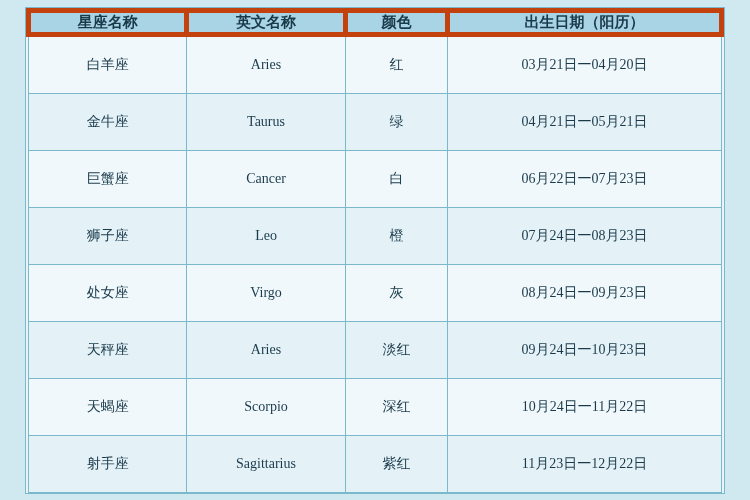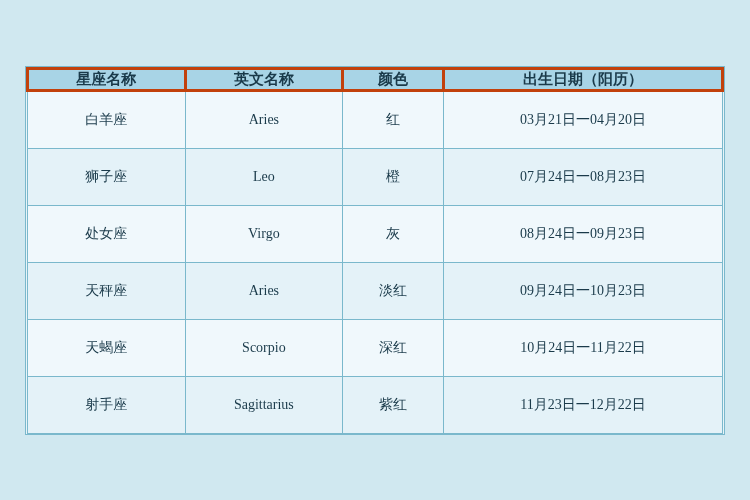--- a/index.html
+++ b/index.html
@@ -23,21 +23,21 @@
       width: 700px;
     }
     table {
       width: 100%;
       border-collapse: collapse;
     }
     thead tr {
       background-color: #a8d4e6;
     }
     thead th {
-      border: 3px solid #c2410c;
+      border: 5px solid #c2410c;
       padding: 0 10px;
       text-align: center;
       font-weight: bold;
       color: #1a3a4a;
       font-size: 15px;
     }
     tbody tr {
       background-color: #f0f8fc;
     }
     tbody tr:nth-child(even) {
@@ -71,20 +71,32 @@
       </tr>
     </thead>
     <tbody id="table-body">
     <tr>
           <td>白羊座</td>
           <td>Aries</td>
           <td>红</td>
           <td>03月21日一04月20日</td>
         </tr>
         <tr>
+          <td>金牛座</td>
+          <td>Taurus</td>
+          <td>绿</td>
+          <td>04月21日一05月21日</td>
+        </tr>
+        <tr>
+          <td>巨蟹座</td>
+          <td>Cancer</td>
+          <td>白</td>
+          <td>06月22日一07月23日</td>
+        </tr>
+        <tr>
           <td>狮子座</td>
           <td>Leo</td>
           <td>橙</td>
           <td>07月24日一08月23日</td>
         </tr>
         <tr>
           <td>处女座</td>
           <td>Virgo</td>
           <td>灰</td>
           <td>08月24日一09月23日</td>

